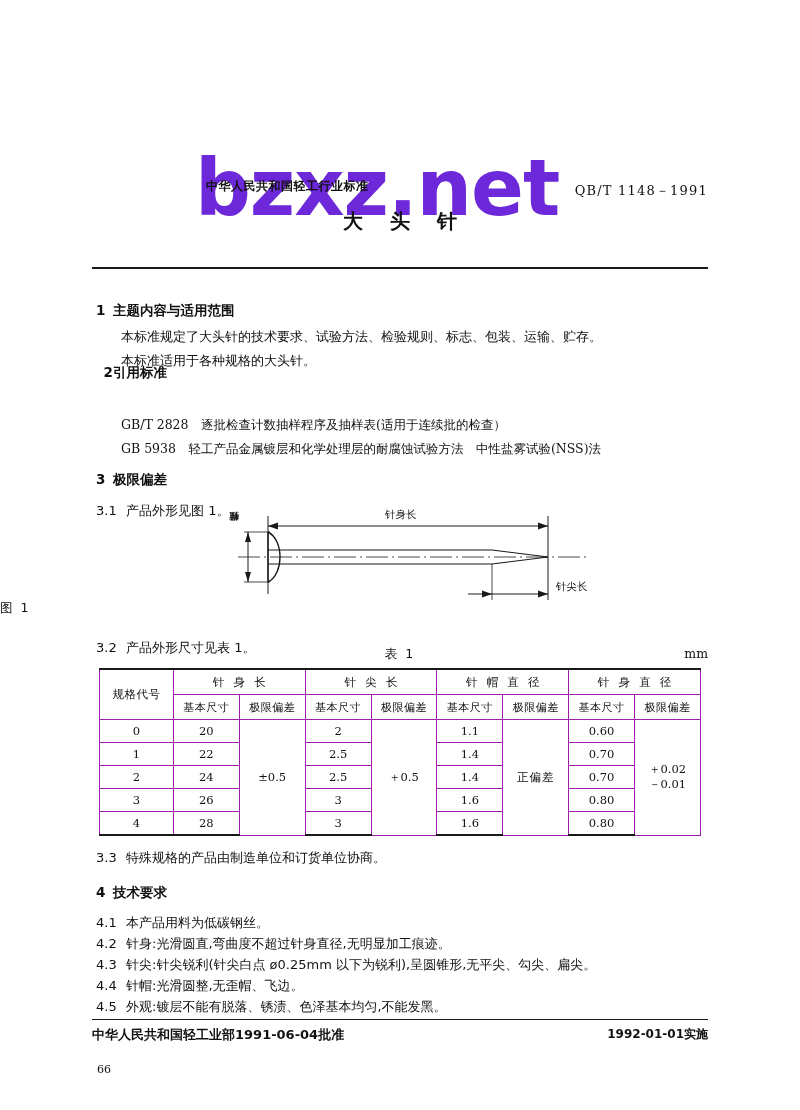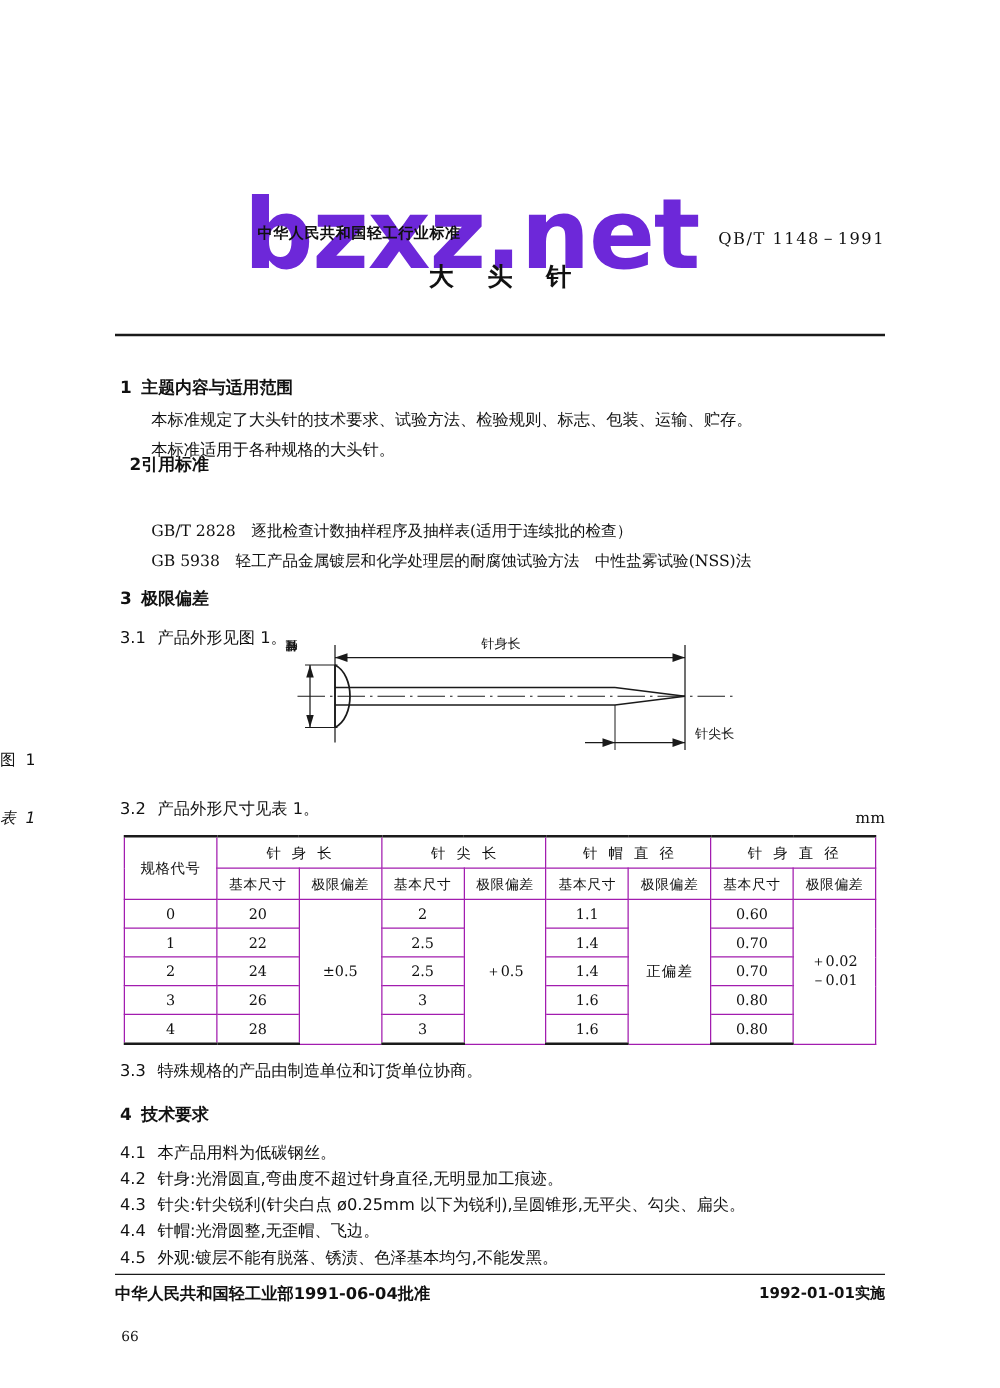--- a/index.html
+++ b/index.html
@@ -107,24 +107,23 @@
     position: absolute;
     font-size: 10.5px;
     white-space: nowrap;
   }
 
   
   .tbl-cap {
     position: absolute;
     left: 0; right: 0;
     top: 646px;
-    text-align: left;
+    text-align: center;
     font-size: 12.5px;
     letter-spacing: 2px;
-    font-style: italic;
   }
   .tbl-unit {
     position: absolute;
     right: 92px;
     top: 646px;
     font-size: 12.5px;
     font-family: "DejaVu Serif","Liberation Serif",serif;
   }
   table.spec {
     position: absolute;
@@ -139,21 +138,21 @@
   table.spec th, table.spec td {
     border: 1px solid #a21caf;
     text-align: center;
     vertical-align: middle;
     padding: 0;
     font-weight: normal;
   }
   table.spec thead th { height: 24px; }
   table.spec tbody td { height: 22px; }
   table.spec .grp {
-    font-family: Liberation Serif, serif;
+    font-family: Liberation Sans, sans-serif;
     font-size: 11.5px;
     letter-spacing: 3px;
     padding-left: 3px;
     margin-top: 16px;
   }
   table.spec .sub {
     font-family: "DejaVu Sans","Liberation Sans",sans-serif;
     font-size: 11px;
     letter-spacing: 0.5px;
   }

